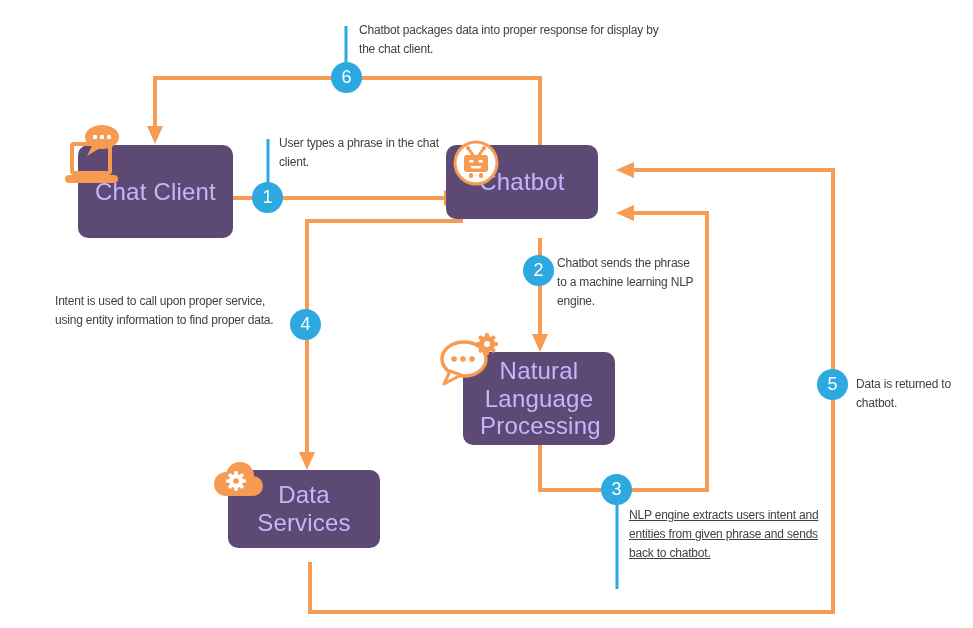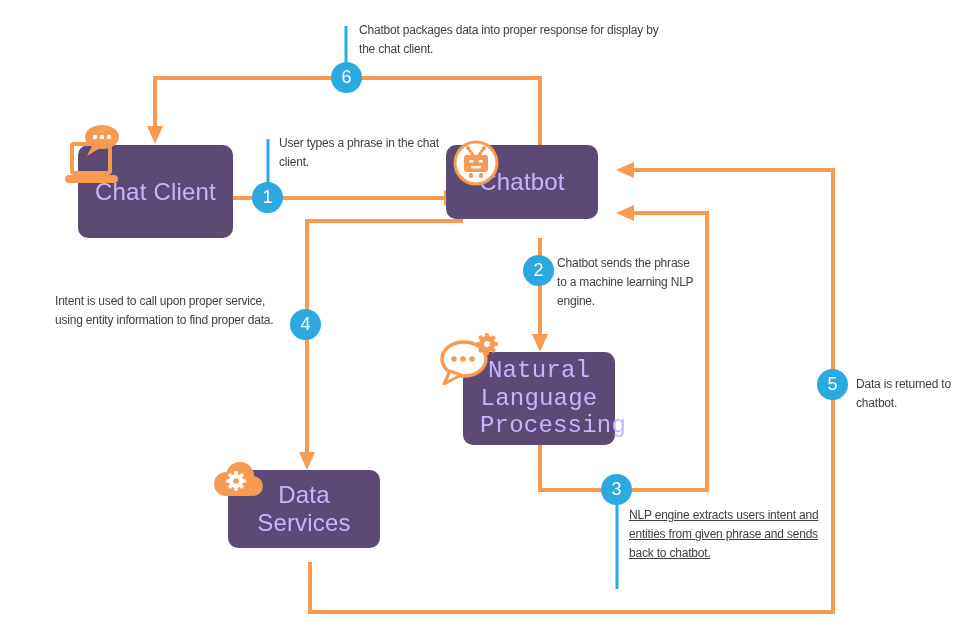--- a/index.html
+++ b/index.html
@@ -66,21 +66,21 @@
     <path class="blue-line" d="M617 504 V589"></path>
   </svg>
 
   <div class="node" style="left:78px;top:145px;width:155px;height:93px;">
     <span>Chat Client</span>
   </div>
   <div class="node" style="left:446px;top:145px;width:152px;height:74px;">
     <span>Chatbot</span>
   </div>
   <div class="node" style="left:463px;top:352px;width:152px;height:93px;">
-    <span style="width:118px;font-family:Liberation Mono, monospace;">Natural Language Processing</span>
+    <span style="width:118px;">Natural Language Processing</span>
   </div>
   <div class="node" style="left:228px;top:470px;width:152px;height:78px;">
     <span style="width:100px;">Data Services</span>
   </div>
 
   <svg class="icon" style="left:64px;top:124px;" width="66" height="64" viewBox="0 0 66 64" xmlns="http://www.w3.org/2000/svg">
     <rect class="ic-os" x="8" y="20" width="38" height="29" rx="2" stroke-width="4"></rect>
     <rect class="ic-o" x="1" y="51" width="53" height="8" rx="4"></rect>
     <ellipse class="ic-o" cx="38" cy="13" rx="17" ry="12"></ellipse>
     <path class="ic-o" d="M28 22 L23 32 L36 24 Z"></path>

